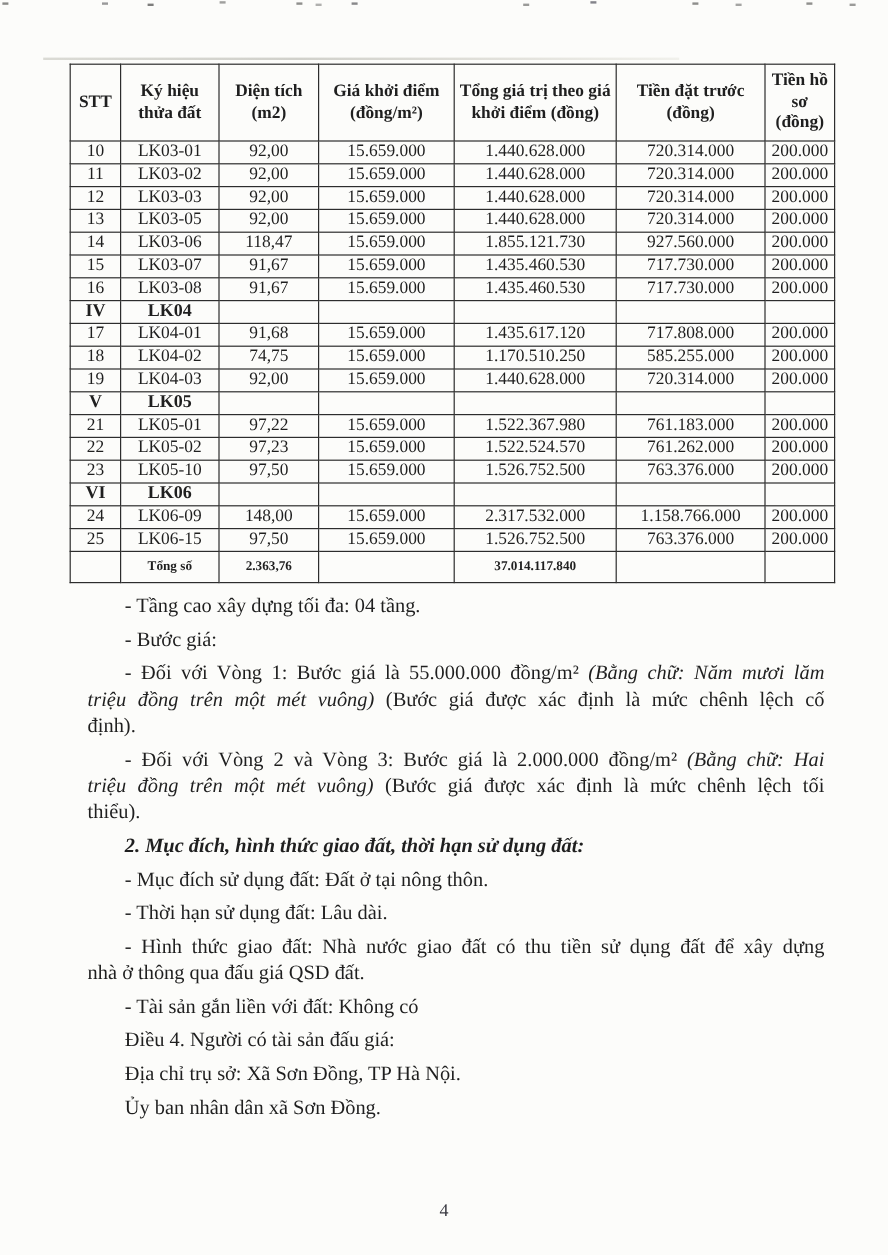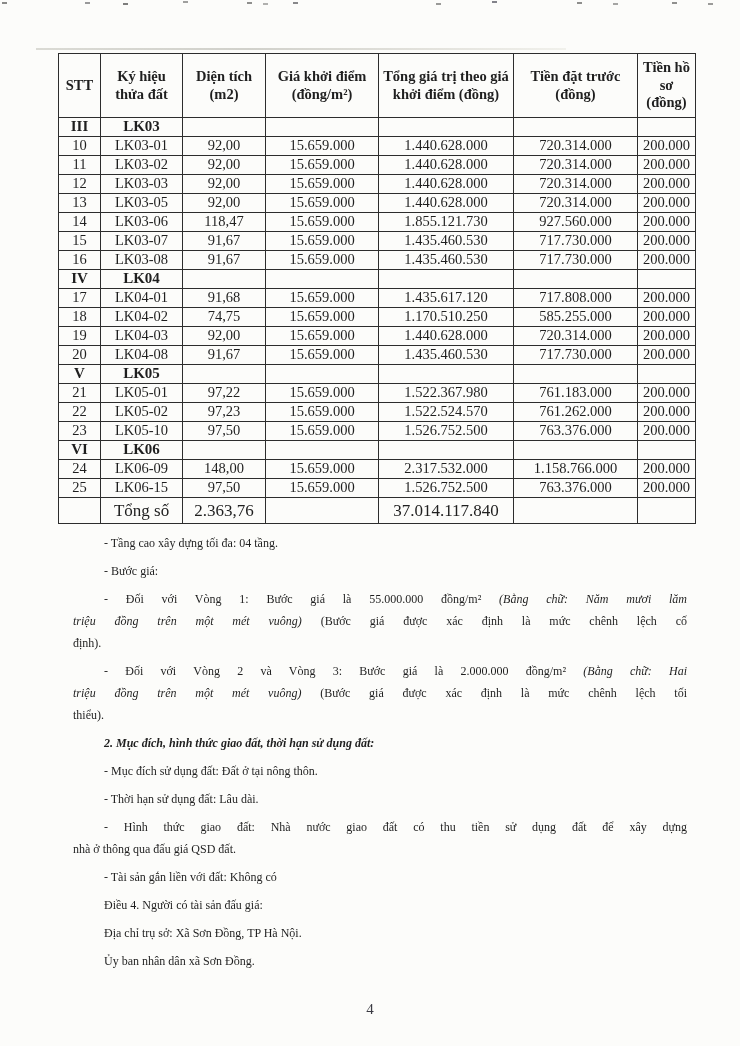--- a/index.html
+++ b/index.html
@@ -46,30 +46,30 @@
   .auction th {
     font-weight: bold;
     font-size: 14.5px;
     line-height: 1.22;
     padding: 2px 1px;
   }
   .auction tbody tr { height: 19px; }
   .auction td { font-size: 14.5px; line-height: 1.05; }
   .auction tr.r-section td { font-weight: bold; font-size: 15px; }
   .auction tr.r-total { height: 26px; }
-  .auction tr.r-total td { font-weight: normal; font-size: 17px; text-align: center; }
+  .auction tr.r-total td { font-weight: bold; font-size: 11px; text-align: center; }
 
   
   .body-text {
     margin: 8px 53px 0 73px;
     width: 614px;
   }
   .para { margin: 0 0 6px 0; }
   .line {
-    font-size: 12px;
+    font-size: 17px;
     line-height: 22px;
     text-align: justify;
     text-justify: inter-word;
   }
   .line.indent { padding-left: 0; text-indent: 31px; }
   .line.stretch { text-align-last: justify; }
   .rn { font-style: normal; font-weight: normal; }
   .rb { font-weight: normal; }
   .ri { font-style: italic; }
   .rbi { font-weight: bold; font-style: italic; }
@@ -105,29 +105,20 @@
         <th>STT</th>
         <th>Ký hiệu thửa đất</th>
         <th>Diện tích (m2)</th>
         <th>Giá khởi điểm (đồng/m²)</th>
         <th>Tổng giá trị theo giá khởi điểm (đồng)</th>
         <th>Tiền đặt trước (đồng)</th>
         <th>Tiền hồ sơ (đồng)</th>
       </tr>
     </thead>
     <tbody>
-        <tr class="r-section">
-          <td>III</td>
-          <td>LK03</td>
-          <td></td>
-          <td></td>
-          <td></td>
-          <td></td>
-          <td></td>
-        </tr>
         <tr class="r-data">
           <td>10</td>
           <td>LK03-01</td>
           <td>92,00</td>
           <td>15.659.000</td>
           <td>1.440.628.000</td>
           <td>720.314.000</td>
           <td>200.000</td>
         </tr>
         <tr class="r-data">
@@ -213,29 +204,20 @@
         </tr>
         <tr class="r-data">
           <td>19</td>
           <td>LK04-03</td>
           <td>92,00</td>
           <td>15.659.000</td>
           <td>1.440.628.000</td>
           <td>720.314.000</td>
           <td>200.000</td>
         </tr>
-        <tr class="r-data">
-          <td>20</td>
-          <td>LK04-08</td>
-          <td>91,67</td>
-          <td>15.659.000</td>
-          <td>1.435.460.530</td>
-          <td>717.730.000</td>
-          <td>200.000</td>
-        </tr>
         <tr class="r-section">
           <td>V</td>
           <td>LK05</td>
           <td></td>
           <td></td>
           <td></td>
           <td></td>
           <td></td>
         </tr>
         <tr class="r-data">

